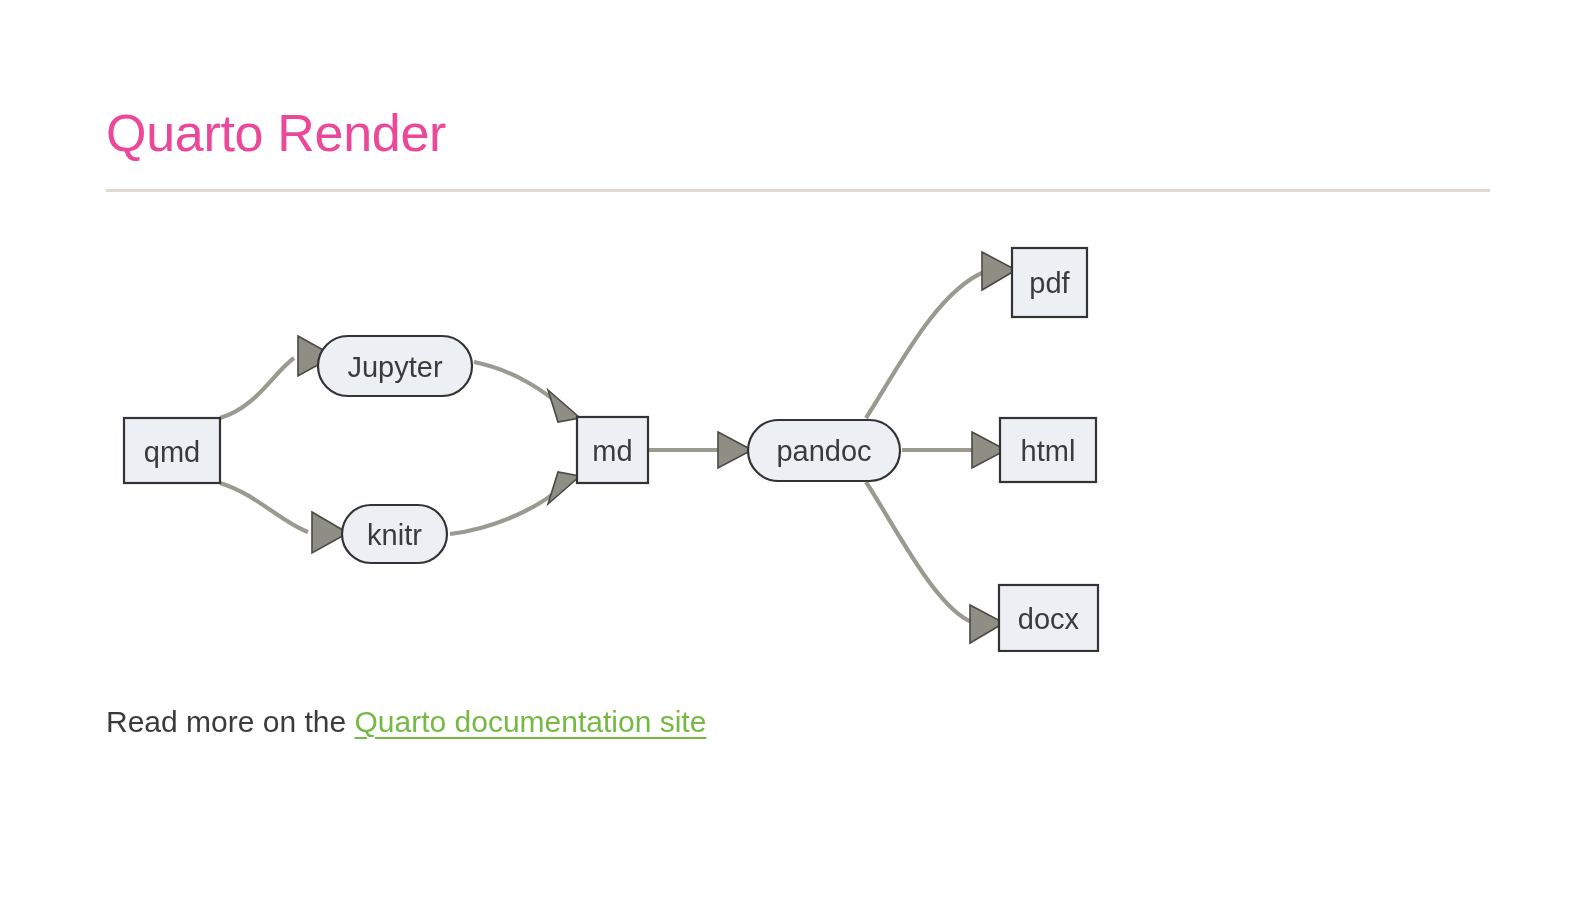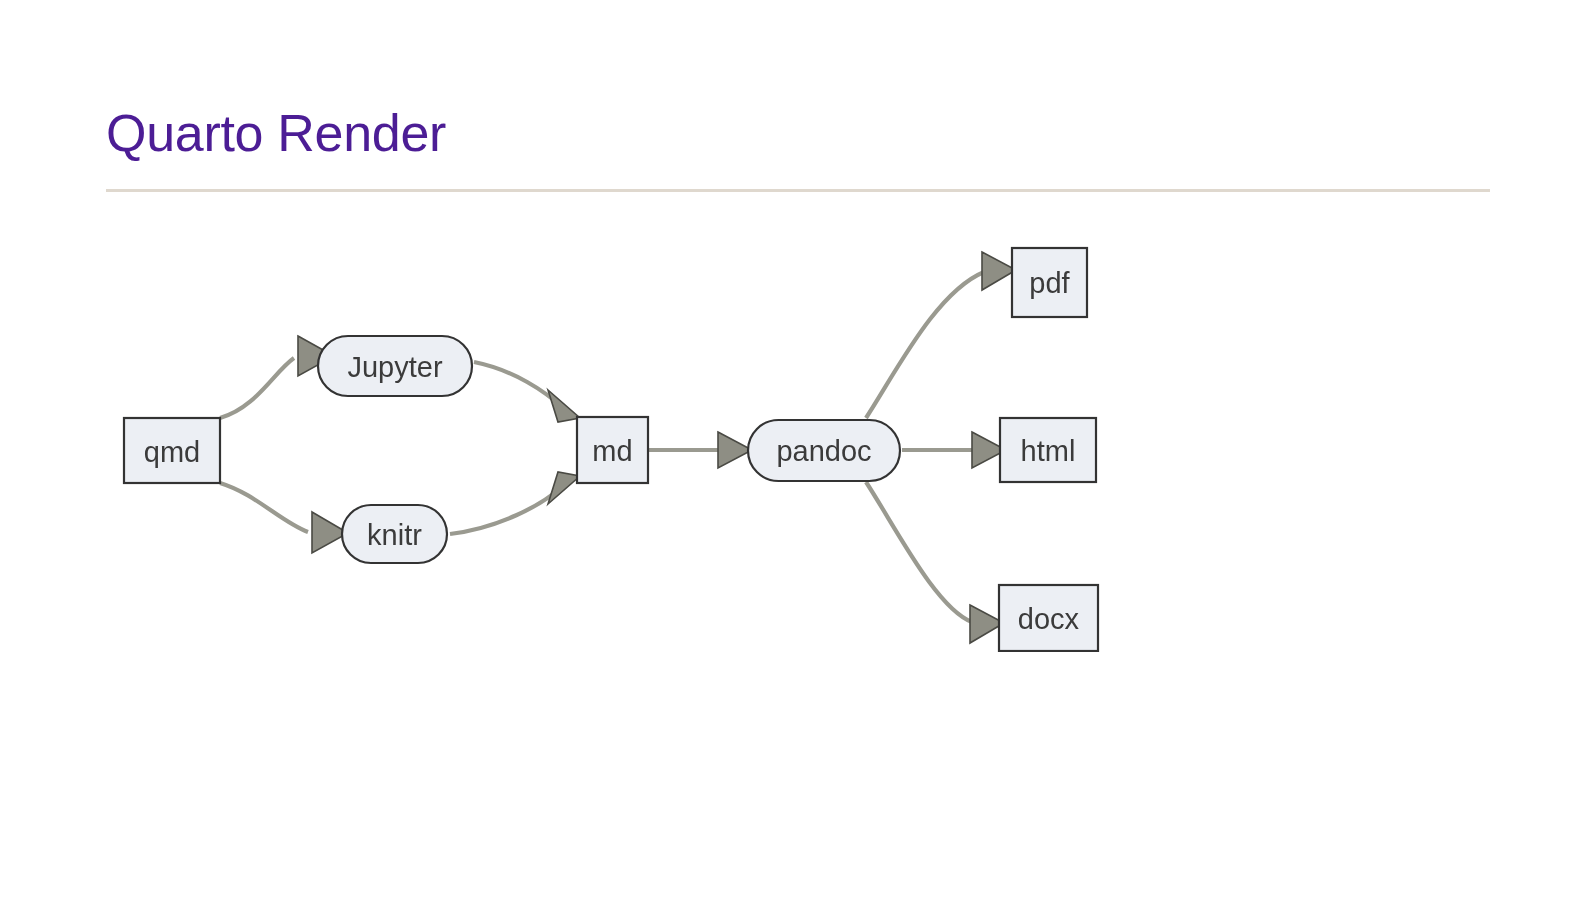--- a/index.html
+++ b/index.html
@@ -25,21 +25,21 @@
     height: 912px;
   }
 
   .page-title {
     position: absolute;
     left: 106px;
     top: 104px;
     font-size: 52px;
     font-weight: 400;
     letter-spacing: -0.3px;
-    color: #4c1d95;
+    color: #ec4899;
     line-height: 1.15;
     margin: 0;
     white-space: nowrap;
   }
 
   .title-rule {
     position: absolute;
     left: 106px;
     top: 189px;
     width: 1384px;
@@ -186,14 +186,15 @@
         </g>
 
         <g>
           <rect class="node-shape" x="893" y="363" width="99" height="66" rx="0" ry="0"></rect>
           <text class="node-label" x="942.5" y="397">docx</text>
         </g>
       </g>
     </svg>
   </div>
 
+  <p class="readmore"><span>Read more on the </span><a class="doc-link" href="#">Quarto documentation site</a></p>
 
 </div>
 
 </body></html>

